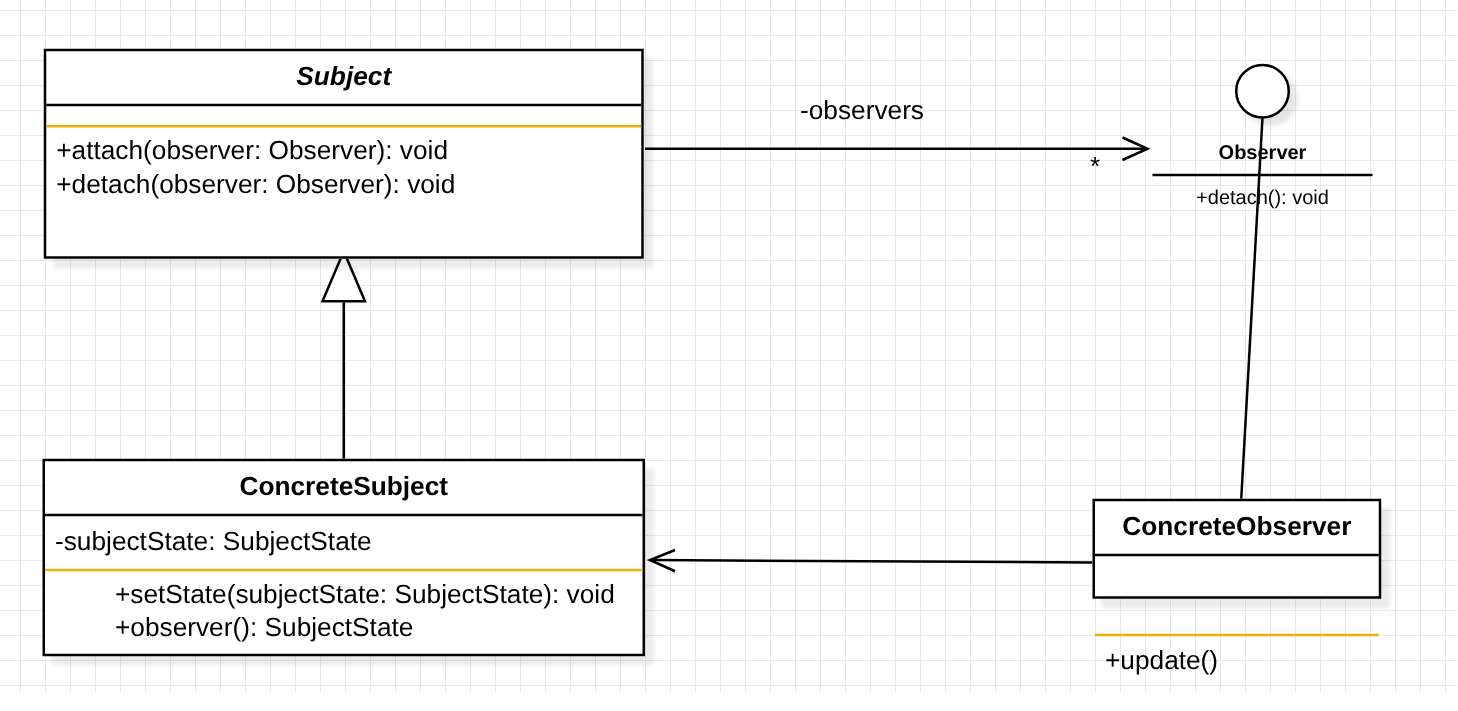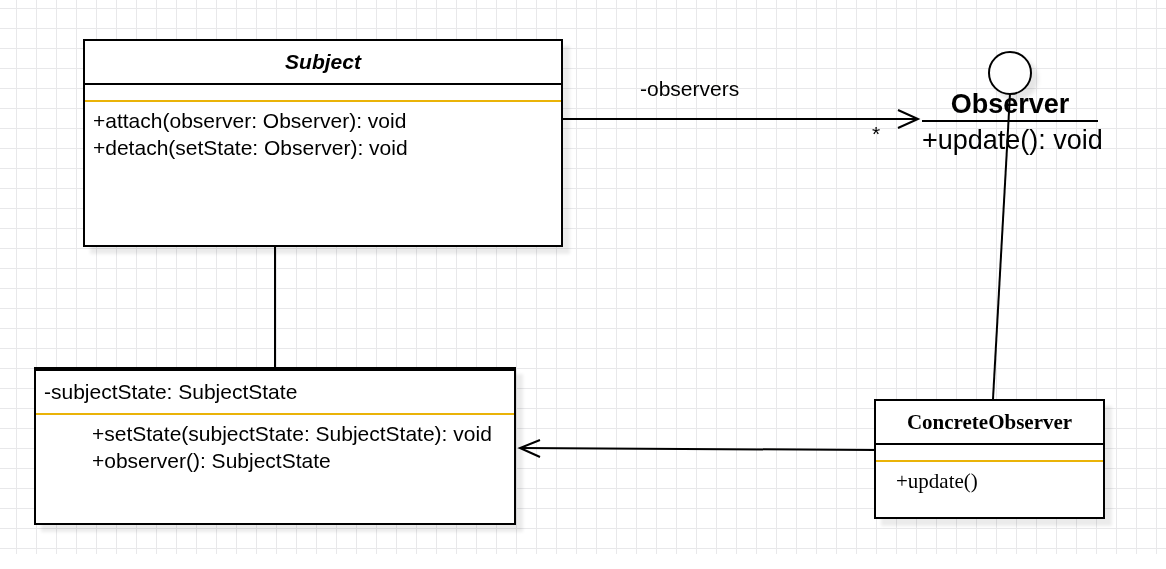--- a/index.html
+++ b/index.html
@@ -56,37 +56,37 @@
   .uml-methods {
     border-top: 2px solid #eab308;
     white-space: nowrap;
   }
   .uml-methods .m-line {
     line-height: 27px;
     padding-left: 8px;
     white-space: nowrap;
   }
 
-  #subject { left: 35px; top: 39px; width: 480px; height: 208px; margin-left: 48px; }
+  #subject { left: 35px; top: 39px; width: 480px; height: 168px; }
   #subject .uml-attrs { height: 17px; }
   #subject .uml-methods { padding-top: 5px; }
 
   #concreteSubject { left: 34px; top: 367px; width: 482px; height: 158px; }
   #concreteSubject .uml-attrs { height: 44px; line-height: 42px; padding-left: 8px; }
   #concreteSubject .uml-methods { padding-top: 5px; padding-left: 48px; }
 
-  #concreteObserver { left: 874px; top: 399px; width: 231px; height: 120px; font-family: Liberation Serif, serif; }
+  #concreteObserver { left: 874px; top: 399px; width: 231px; height: 80px; }
   #concreteObserver .uml-attrs { height: 17px; }
-  #concreteObserver .uml-methods { height: 41px; line-height: 39px; padding-left: 20px; }
+  #concreteObserver .uml-methods { height: 41px; line-height: 39px; padding-left: 8px; margin-top: 47px; }
 
   .observer-int {
     position: absolute;
-    left: 922px; top: 89px;
+    left: 922px; top: 108px;
     width: 176px;
-    font-size: 27px;
+    font-size: 16px;
   }
   .oi-title {
     height: 33px; line-height: 30px;
     text-align: center;
     font-weight: bold;
     border-bottom: 2px solid #000000;
   }
   .oi-method {
     height: 34px; line-height: 36px;
     text-align: center;
@@ -128,40 +128,41 @@
     </g>
 
     <circle cx="1010" cy="73" r="21" fill="#ffffff" stroke="#000000" stroke-width="2" style="filter: drop-shadow(6px 6px 2px rgba(0,0,0,0.1));"></circle>
   </svg>
 
   <div class="uml-class" id="subject">
     <div class="uml-title italic">Subject</div>
     <div class="uml-attrs"></div>
     <div class="uml-methods">
       <div class="m-line">+attach(observer: Observer): void</div>
-      <div class="m-line">+detach(setState: Observer): void</div>
+      <div class="m-line">+detach(observer: Observer): void</div>
     </div>
   </div>
 
   <div class="uml-class" id="concreteSubject">
+    <div class="uml-title">ConcreteSubject</div>
     <div class="uml-attrs">-subjectState: SubjectState</div>
     <div class="uml-methods">
       <div class="m-line">+setState(subjectState: SubjectState): void</div>
       <div class="m-line">+observer(): SubjectState</div>
     </div>
   </div>
 
   <div class="uml-class" id="concreteObserver">
     <div class="uml-title">ConcreteObserver</div>
     <div class="uml-attrs"></div>
     <div class="uml-methods">+update()</div>
   </div>
 
   <div class="observer-int">
     <div class="oi-title">Observer</div>
-    <div class="oi-method">+update(): void</div>
+    <div class="oi-method">+detach(): void</div>
   </div>
 
   <div class="edge-label" id="obsLabel">-observers</div>
   <div class="edge-label" id="starLabel">*</div>
 
   <div class="bottom-strip"></div>
 </div>
 
 </body></html>

